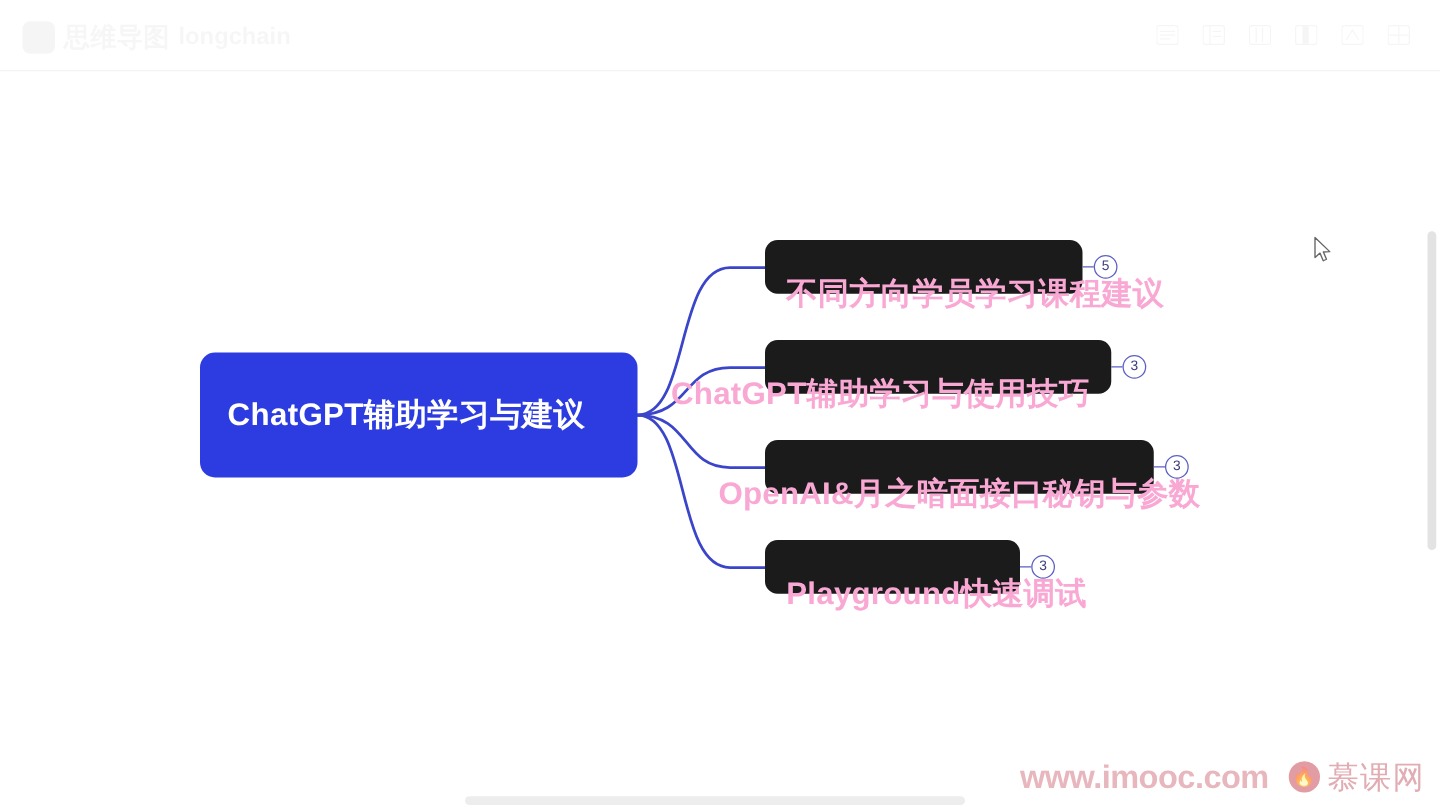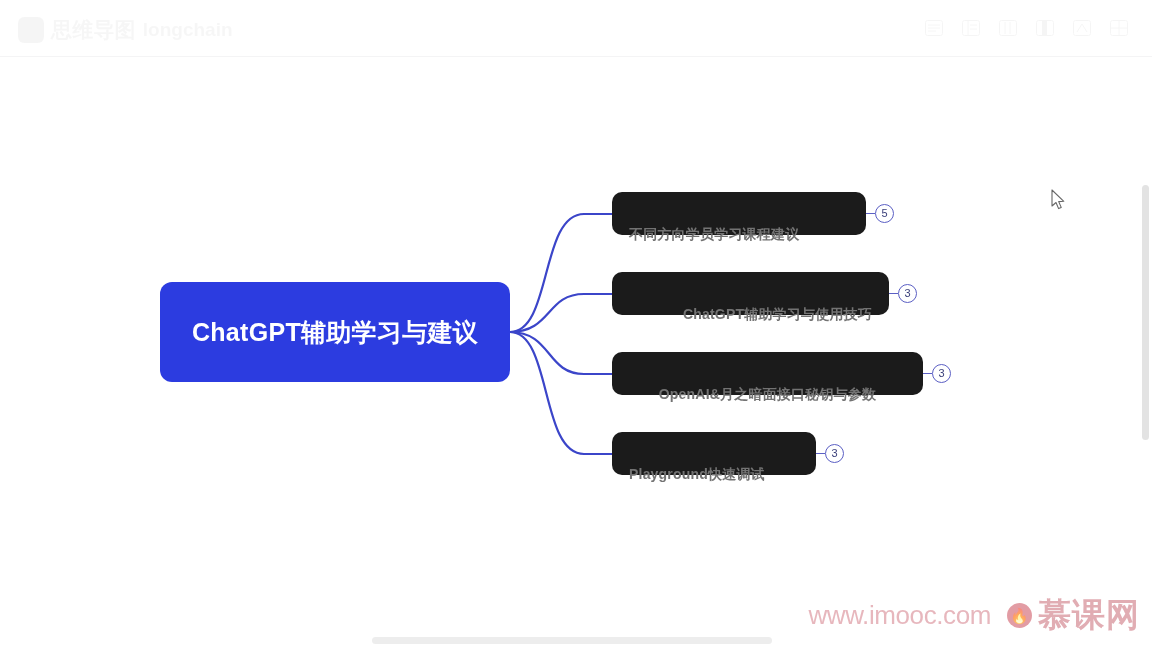--- a/index.html
+++ b/index.html
@@ -94,21 +94,21 @@
 
   
   .root-node {
     position: absolute;
     left: 160px; top: 225px;
     width: 350px; height: 100px;
     background: #2c3ce0;
     border-radius: 12px;
     display: flex;
     align-items: center;
-    justify-content: center;
+    justify-content: flex-start;
     padding: 6px 22px;
     cursor: pointer;
   }
   .root-label {
     color: #ffffff;
     font-size: 25px;
     font-weight: bold;
     line-height: 1.28;
     text-align: center;
     letter-spacing: 0.3px;
@@ -120,22 +120,22 @@
     position: absolute;
     height: 43px;
     background: #1b1b1b;
     border-radius: 10px;
     display: flex;
     align-items: center;
     padding: 0 17px;
     cursor: pointer;
   }
   .branch-label {
-    color: #737373;
-    font-size: 14px;
+    color: #f9a8d4;
+    font-size: 25px;
     font-weight: bold;
     white-space: nowrap;
     letter-spacing: 0.2px;
     margin-top: 42px;
   }
 
   
   .badge {
     position: absolute;
     width: 19px; height: 19px;
@@ -183,43 +183,43 @@
     position: absolute;
     right: 12px; bottom: 8px;
     display: flex;
     align-items: center;
     gap: 16px;
     pointer-events: none;
     opacity: 0.62;
   }
   .wm-url {
     font-size: 26px;
-    font-weight: normal;
+    font-weight: bold;
     color: #d98c96;
     letter-spacing: -0.4px;
   }
   .wm-logo {
     display: flex;
     align-items: center;
     gap: 6px;
   }
   .wm-flame {
     width: 25px; height: 25px;
     border-radius: 50%;
     background: #d1616d;
     display: flex;
     align-items: center;
     justify-content: center;
     color: #fff;
     font-size: 15px;
     line-height: 1;
   }
   .wm-cn {
-    font-size: 33px;
-    font-weight: bold;
+    font-size: 25px;
+    font-weight: normal;
     color: #cf7b86;
     letter-spacing: 1px;
   }
 
   
   .cursor {
     position: absolute;
     left: 1051px; top: 189px;
     width: 16px; height: 22px;
     pointer-events: none;

